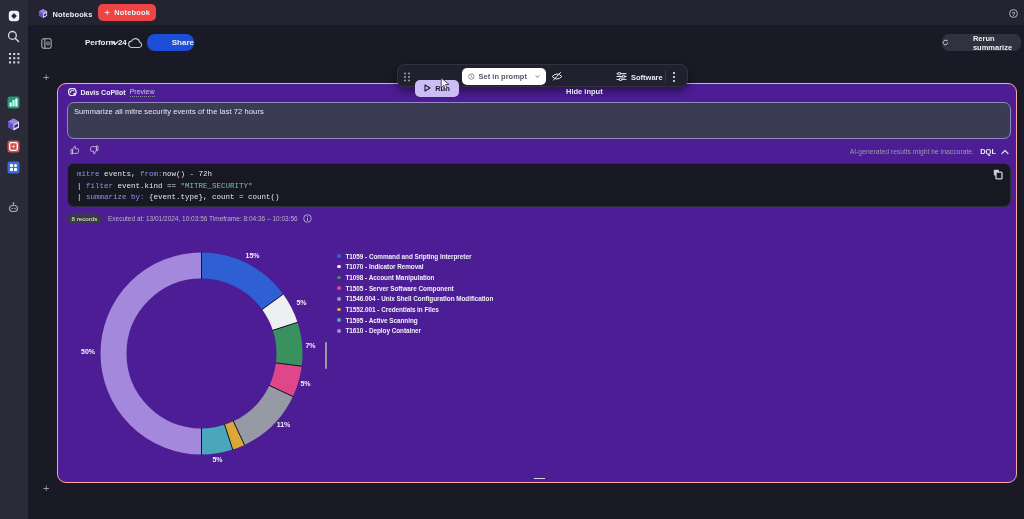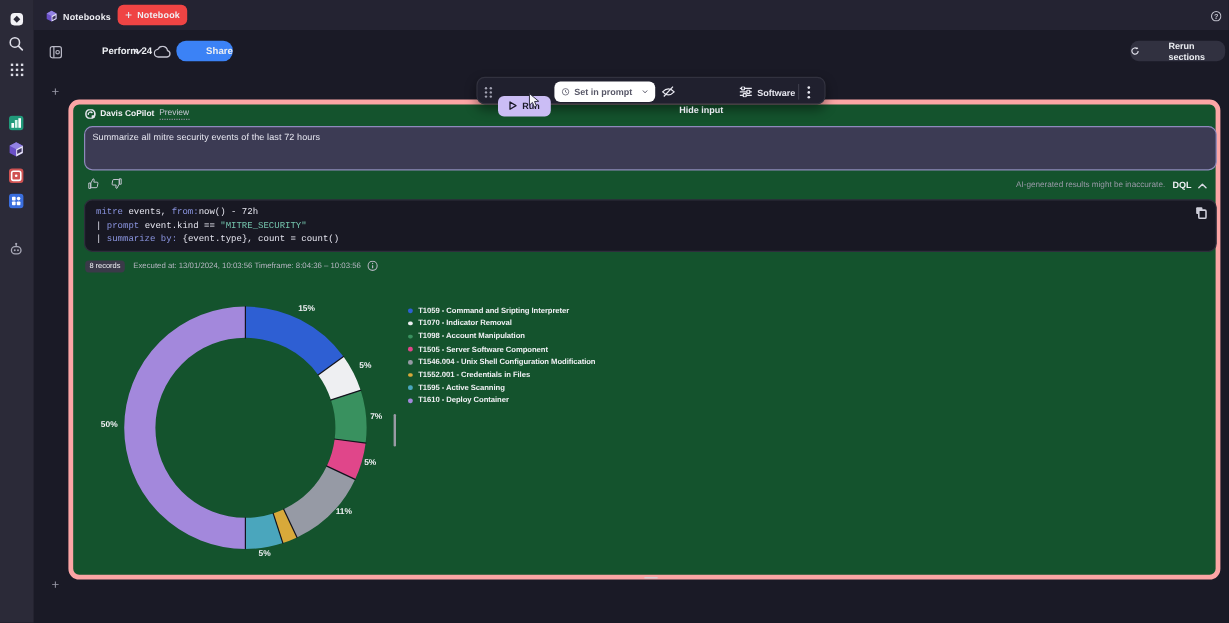--- a/index.html
+++ b/index.html
@@ -11,33 +11,33 @@
   
   #sidebar { left:0; top:0; width:28px; height:519px; background:#2b2a38; }
 
   
   #topbar { left:28px; top:0; width:996px; height:25px; background:#242332; }
   .tabtxt { font-size:7.4px; font-weight:700; color:#f0f0f5; letter-spacing:.2px; }
   #nbbtn { left:98px; top:4px; width:58px; height:16.5px; background:#ef4444; border-radius:5px; display:flex; align-items:center; padding:0 6px; gap:4px; }
 
   
   .row2txt { font-size:8px; font-weight:700; color:#eceef2;padding-left:20px; }
-  #sharebtn { left:147px; top:34px; width:47px; height:17px; background:#3b82f6; border-radius:8px; display:flex; align-items:center; justify-content:center; gap:4px; }
+  #sharebtn { left:147px; top:34px; width:47px; height:17px; background:#1d4ed8; border-radius:8px; display:flex; align-items:center; justify-content:center; gap:4px; }
   #rerunbtn { left:942px; top:34px; width:79px; height:17px; background:#313140; border-radius:7px; display:flex; align-items:center; justify-content:center; gap:4px; }
 
   
   #toolbar { left:397px; top:64px; width:291px; height:23px; background:#20202e; border:1px solid #32323f; border-radius:7px; box-shadow:0 4px 10px rgba(0,0,0,.45); display:flex; align-items:center; z-index:20; }
   #runbtn { position:absolute; left:17px; top:2.5px; width:44px; height:17px; background:#cbbdf5; border-radius:5px; display:flex; align-items:center; justify-content:center; gap:4px;margin-top:12px; }
   #runbtn span { font-size:7.5px; font-weight:700; color:#1a1a28; }
   #setprompt { position:absolute; left:64px; top:2.5px; width:84px; height:17px; background:#ffffff; border-radius:5px; display:flex; align-items:center; padding:0 6px; gap:4px; }
   #setprompt span { font-size:7.5px; font-weight:700; color:#585868; white-space:nowrap; }
   .tbtxt { font-size:7.5px; font-weight:700; color:#e8e8f0; }
 
   
-  #panel { left:57px; top:82.5px; width:960px; height:400.5px; background:#14532d; border:4px solid #fca5a5; border-radius:9px; z-index:5; }
+  #panel { left:57px; top:82.5px; width:960px; height:400.5px; background:#4c1d95; border:1px solid #fca5a5; border-radius:9px; z-index:5; }
   #prompt { position:absolute; left:9px; top:18px; width:944px; height:37px; background:#3c3b54; border:1px solid #8f89bc; border-radius:7px; }
   #prompt div { margin:4.5px 0 0 6px; font-size:7.5px; color:#e8e8f2; letter-spacing:.1px; }
   #codebox { position:absolute; left:9px; top:79.5px; width:944px; height:44px; background:#181823; border:1px solid #2e2e3c; border-radius:7px; font-family:"Liberation Mono", monospace; font-size:7.5px; line-height:11.5px; color:#e4e4ee; padding:5px 0 0 9px; letter-spacing:0; }
   .k { color:#8b95e0; }
   .s { color:#74c4ad; }
   #recbadge { position:absolute; left:10px; top:130px; height:10px; background:#3a3a49; border-radius:3px; font-size:6.2px; font-weight:400; color:#eff0f4; display:flex; align-items:center; padding:0 3.5px; }
   #exectxt { position:absolute; left:50px; top:131px; font-size:6.5px; color:#b6b6c2; letter-spacing:0; }
 
   
   .lgrow { position:absolute; display:flex; align-items:center; gap:5px; }
@@ -163,21 +163,21 @@
         <circle cx="7.8" cy="2.6" r="1.4" fill="none" stroke="#e2e2ec" stroke-width="0.9"></circle>
         <path d="M7.6 5.4 a2.4 2.4 0 0 1 2.6 2.4" fill="none" stroke="#e2e2ec" stroke-width="0.9"></path>
       </svg>
     <span class="row2txt" style="font-size:8px;">Share</span>
   </div>
   <div class="abs" id="rerunbtn">
     <svg width="9" height="9" viewBox="0 0 9 9">
         <path d="M7.4 4.5 a3 3 0 1 1 -1 -2.2" fill="none" stroke="#e2e2ec" stroke-width="1.1"></path>
         <path d="M6.2 0.6 L7.6 2 L5.8 2.8 Z" fill="#e2e2ec"></path>
       </svg>
-    <span class="row2txt" style="font-size:7.5px;">Rerun sections</span>
+    <span class="row2txt" style="font-size:7.5px;">Rerun summarize</span>
   </div>
 
   <div class="abs" id="panel">
 
     <div class="abs" style="left:9.5px; top:4.5px; display:flex; align-items:center; gap:4px;">
       <svg width="9" height="8" viewBox="0 0 9 8">
           <circle cx="4.3" cy="4" r="3.8" fill="none" stroke="#e6e6ee" stroke-width="1.4"></circle>
           <path d="M2.6 4.8 a1.9 1.9 0 0 1 3.4 -1.6" fill="none" stroke="#e6e6ee" stroke-width="1.1"></path>
           <rect x="5.4" y="5" width="2.4" height="2.4" rx="0.5" fill="#e6e6ee"></rect>
         </svg>
@@ -201,21 +201,21 @@
     </div>
 
     <div class="abs" style="right:42px; top:64.5px; font-size:6.8px; color:#9a9aa8;">AI-generated results might be inaccurate.</div>
     <div class="abs" style="right:20px; top:63.5px; font-size:7.5px; font-weight:700; color:#f0f0f5;">DQL</div>
     <div class="abs" style="right:7.5px; top:65.5px;">
       <svg width="8" height="6" viewBox="0 0 8 6">
           <path d="M1 4.5 L4 1.5 L7 4.5" fill="none" stroke="#d8d8e2" stroke-width="1.2" stroke-linecap="round" stroke-linejoin="round"></path>
         </svg>
     </div>
 
-    <div id="codebox"><span class="k">mitre</span> events, <span class="k">from:</span>now() - 72h<br>| <span class="k">prompt</span> event.kind == <span class="s">"MITRE_SECURITY"</span><br>| <span class="k">summarize</span> <span class="k">by:</span> {event.type}, count = count()</div>
+    <div id="codebox"><span class="k">mitre</span> events, <span class="k">from:</span>now() - 72h<br>| <span class="k">filter</span> event.kind == <span class="s">"MITRE_SECURITY"</span><br>| <span class="k">summarize</span> <span class="k">by:</span> {event.type}, count = count()</div>
 
     <div class="abs" style="left:935px; top:85.5px;">
       <svg width="10" height="11" viewBox="0 0 10 11">
           <rect x="0.8" y="0.8" width="5.2" height="5.6" rx="0.8" fill="#cfcfda"></rect>
           <rect x="3" y="3.1" width="6" height="6.8" rx="0.9" fill="#181823" stroke="#cfcfda" stroke-width="1.3"></rect>
         </svg>
     </div>
 
     <div id="recbadge">8 records</div>
     <div id="exectxt">Executed at: 13/01/2024, 10:03:56 Timeframe: 8:04:36 – 10:03:56</div>

